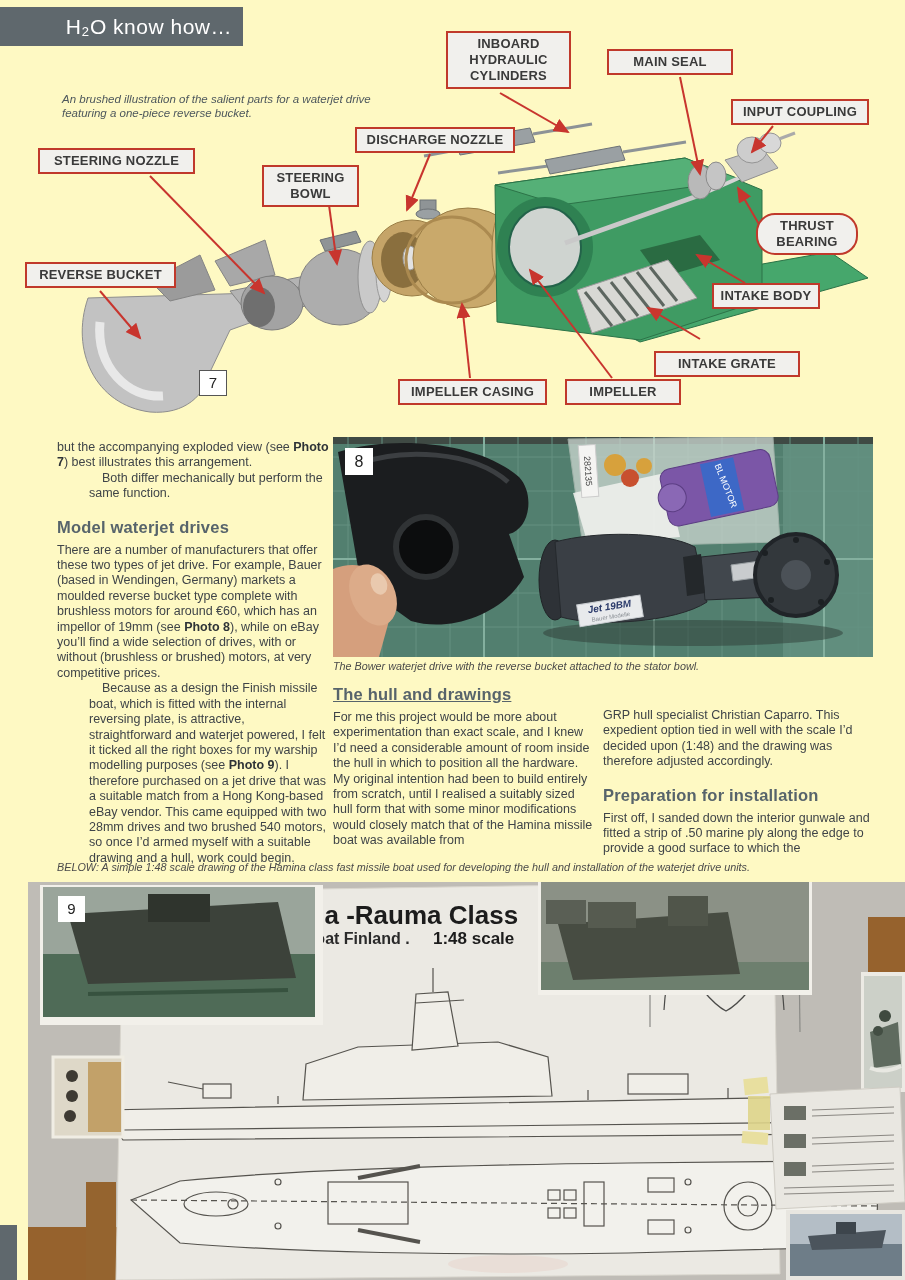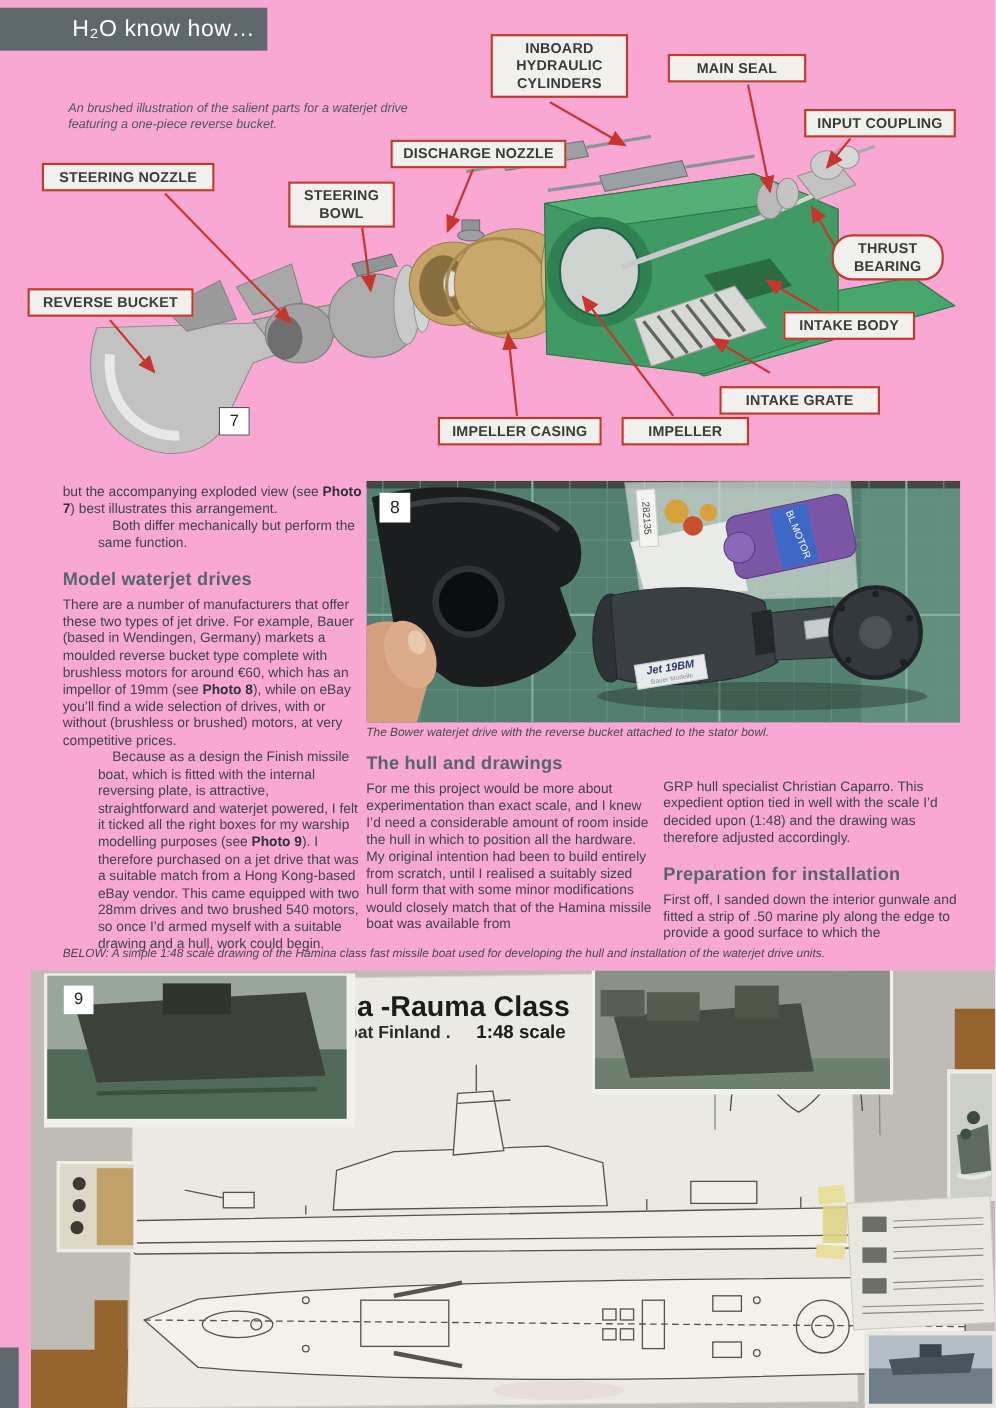--- a/index.html
+++ b/index.html
@@ -1,16 +1,16 @@
 <!DOCTYPE html>
 <html><head>
 <meta charset="utf-8">
 <style>
   html,body{margin:0;padding:0;background:#ffffff;}
-  .page{position:relative;width:905px;height:1280px;background:#f9a8d4;overflow:hidden;
+  .page{position:relative;width:905px;height:1280px;background:#fef9c3;overflow:hidden;
         font-family:"Liberation Sans","DejaVu Sans",sans-serif;color:#3f4448;}
 
   
   .header-bar{position:absolute;left:0;top:7px;width:243px;height:39px;background:#5f686d;
               display:flex;align-items:center;justify-content:flex-end;padding-right:11px;box-sizing:border-box;}
   .header-bar span{color:#ffffff;font-size:21px;letter-spacing:.5px;font-weight:400;}
 
   
   .diagram-caption{position:absolute;left:62px;top:92px;width:330px;font-style:italic;
                    font-size:11.5px;line-height:14px;color:#4d575c;}
@@ -21,21 +21,21 @@
   .fig-badge{position:absolute;background:#ffffff;text-align:center;color:#222;
              font-size:15px;font-weight:400;}
   .badge-border{border:1px solid #555;}
 
   
   .col{position:absolute;}
   .body{margin:0 0 0 0;font-size:12.5px;line-height:15.4px;color:#3f4448;}
   .body + .body{margin-top:0;}
   .indent{text-indent:13px;margin-left:32px;}
   h2.sec{margin:16px 0 6px 0;font-size:16.5px;font-weight:bold;color:#57646b;letter-spacing:.2px;}
-  h2.sec.first{margin-top:0;}
+  h2.sec.first{margin-top:0;text-decoration:underline;}
   .photo-caption{position:absolute;font-style:italic;font-size:10.8px;color:#4a4a4a;line-height:13px;}
 
   .photo-frame{position:absolute;overflow:hidden;}
   .photo-frame svg{display:block;}
   b{font-weight:bold;color:#2e3337;}
 
   
   .corner-block{position:absolute;left:0;top:1225px;width:17px;height:55px;background:#5f686d;}
 </style>
 </head>
@@ -151,21 +151,21 @@
   <div class="diagram-caption">An brushed illustration of the salient parts for a waterjet drive featuring a one-piece reverse bucket.</div>
 
   <div class="label-box" style="left:446px;top:31px;width:125px;">INBOARD HYDRAULIC CYLINDERS</div>
   <div class="label-box" style="left:607px;top:49px;width:126px;">MAIN SEAL</div>
   <div class="label-box" style="left:707px;top:99px;width:138px;margin-left:24px;">INPUT COUPLING</div>
   <div class="label-box" style="left:355px;top:127px;width:160px;">DISCHARGE NOZZLE</div>
   <div class="label-box" style="left:38px;top:148px;width:157px;">STEERING NOZZLE</div>
   <div class="label-box" style="left:262px;top:165px;width:97px;">STEERING BOWL</div>
   <div class="label-box" style="left:756px;top:213px;width:102px;border-radius:19px;">THRUST BEARING</div>
   <div class="label-box" style="left:25px;top:262px;width:151px;">REVERSE BUCKET</div>
-  <div class="label-box" style="left:712px;top:283px;width:120px;">INTAKE BODY</div>
+  <div class="label-box" style="left:712px;top:283px;width:108px;">INTAKE BODY</div>
   <div class="label-box" style="left:654px;top:351px;width:146px;">INTAKE GRATE</div>
   <div class="label-box" style="left:398px;top:379px;width:149px;">IMPELLER CASING</div>
   <div class="label-box" style="left:565px;top:379px;width:116px;">IMPELLER</div>
 
   <div class="fig-badge badge-border" style="left:199px;top:370px;width:26px;height:24px;line-height:24px;">7</div>
 
   <div class="col" style="left:57px;top:440px;width:272px;">
     <p class="body">but the accompanying exploded view (see <b>Photo 7</b>) best illustrates this arrangement.</p>
     <p class="body indent">Both differ mechanically but perform the same function.</p>
     <h2 class="sec">Model waterjet drives</h2>

